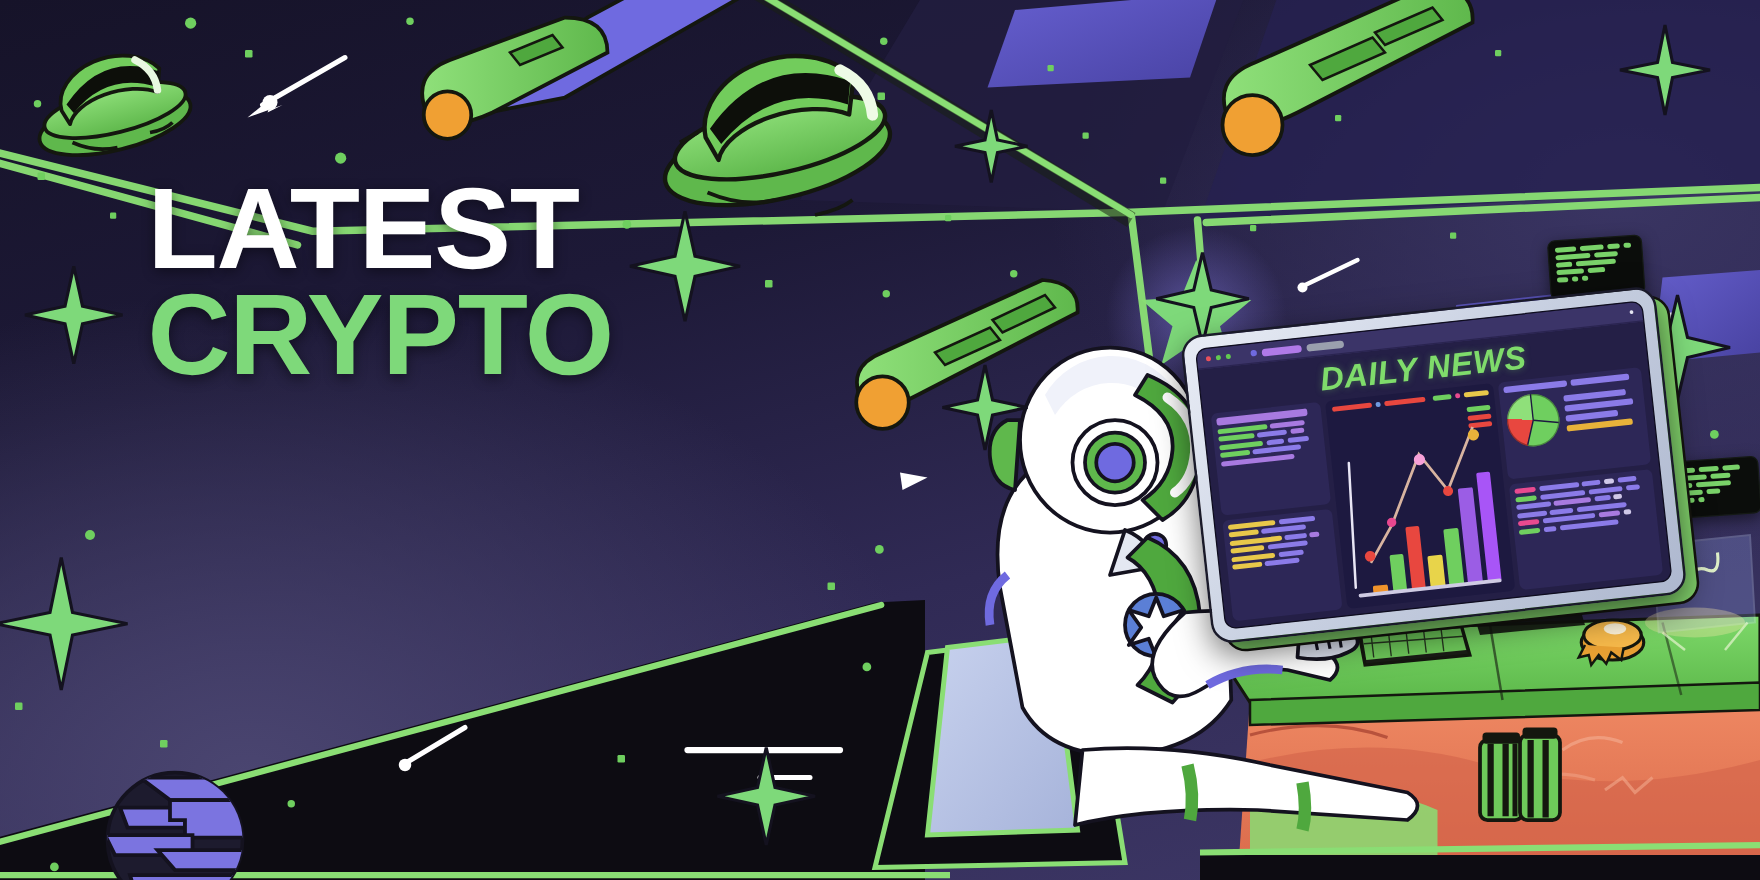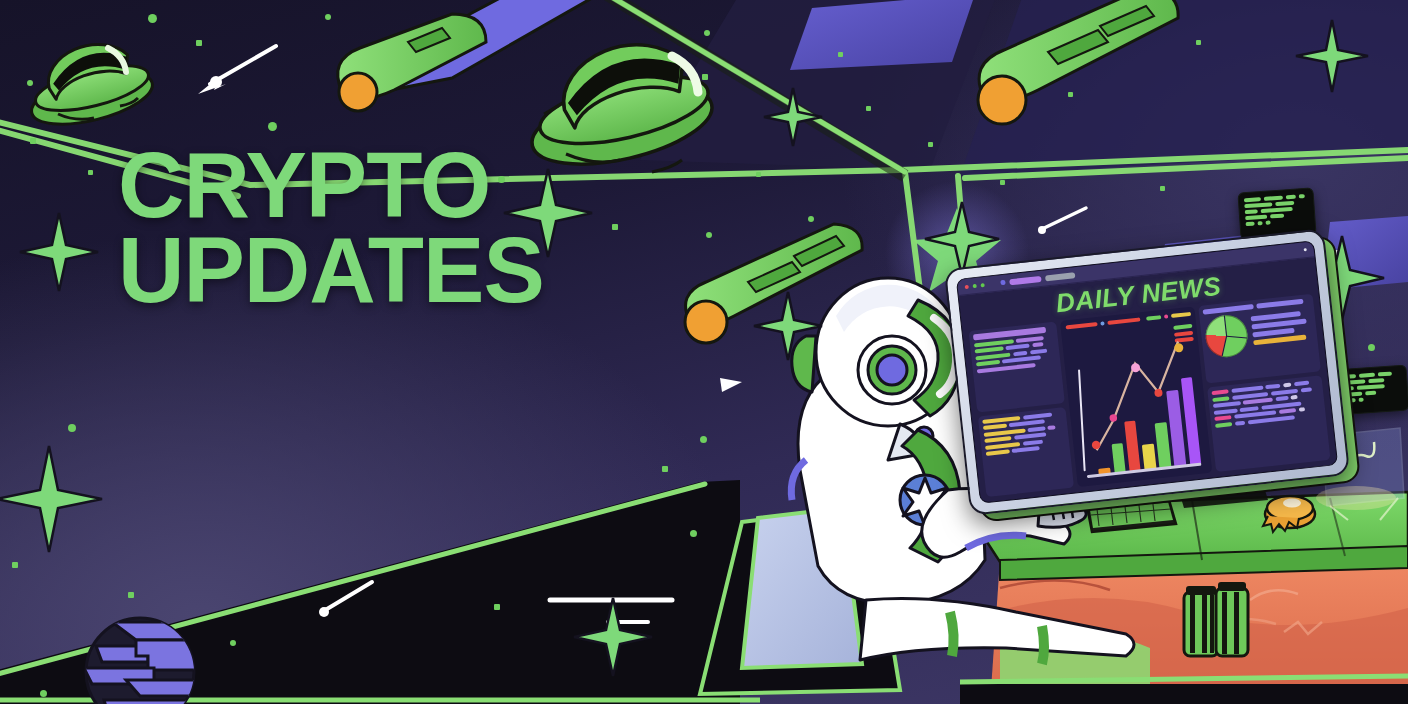--- a/index.html
+++ b/index.html
@@ -405,22 +405,22 @@
     <div class="sdot" style="left:1160px;top:186px;width:5px;height:5px;"></div>
     <div class="sdot" style="left:1196px;top:40px;width:5px;height:5px;"></div>
     <div class="sdot round" style="left:1310px;top:228px;width:6px;height:6px;"></div>
     <div class="sdot round" style="left:1368px;top:344px;width:7px;height:7px;"></div>
     <div class="sdot" style="left:1258px;top:336px;width:5px;height:5px;"></div>
     <div class="sdot" style="left:756px;top:172px;width:5px;height:5px;"></div>
     <div class="sdot" style="left:866px;top:106px;width:5px;height:5px;"></div>
   </div>
 
   <div id="headline">
+    <div id="hl1" class="l-white">LATEST</div>
     <div id="hl2" class="l-green">CRYPTO</div>
-    <div id="hl4" class="l-green">UPDATES</div>
   </div>
 
   <div class="terminal" id="term1">
     <div class="trow">
         <div class="tline" style="width:26%"></div>
         <div class="tline" style="width:30%"></div>
         <div class="tline" style="width:16%"></div>
         <div class="tline" style="width:10%"></div>
       </div>
     <div class="trow">

